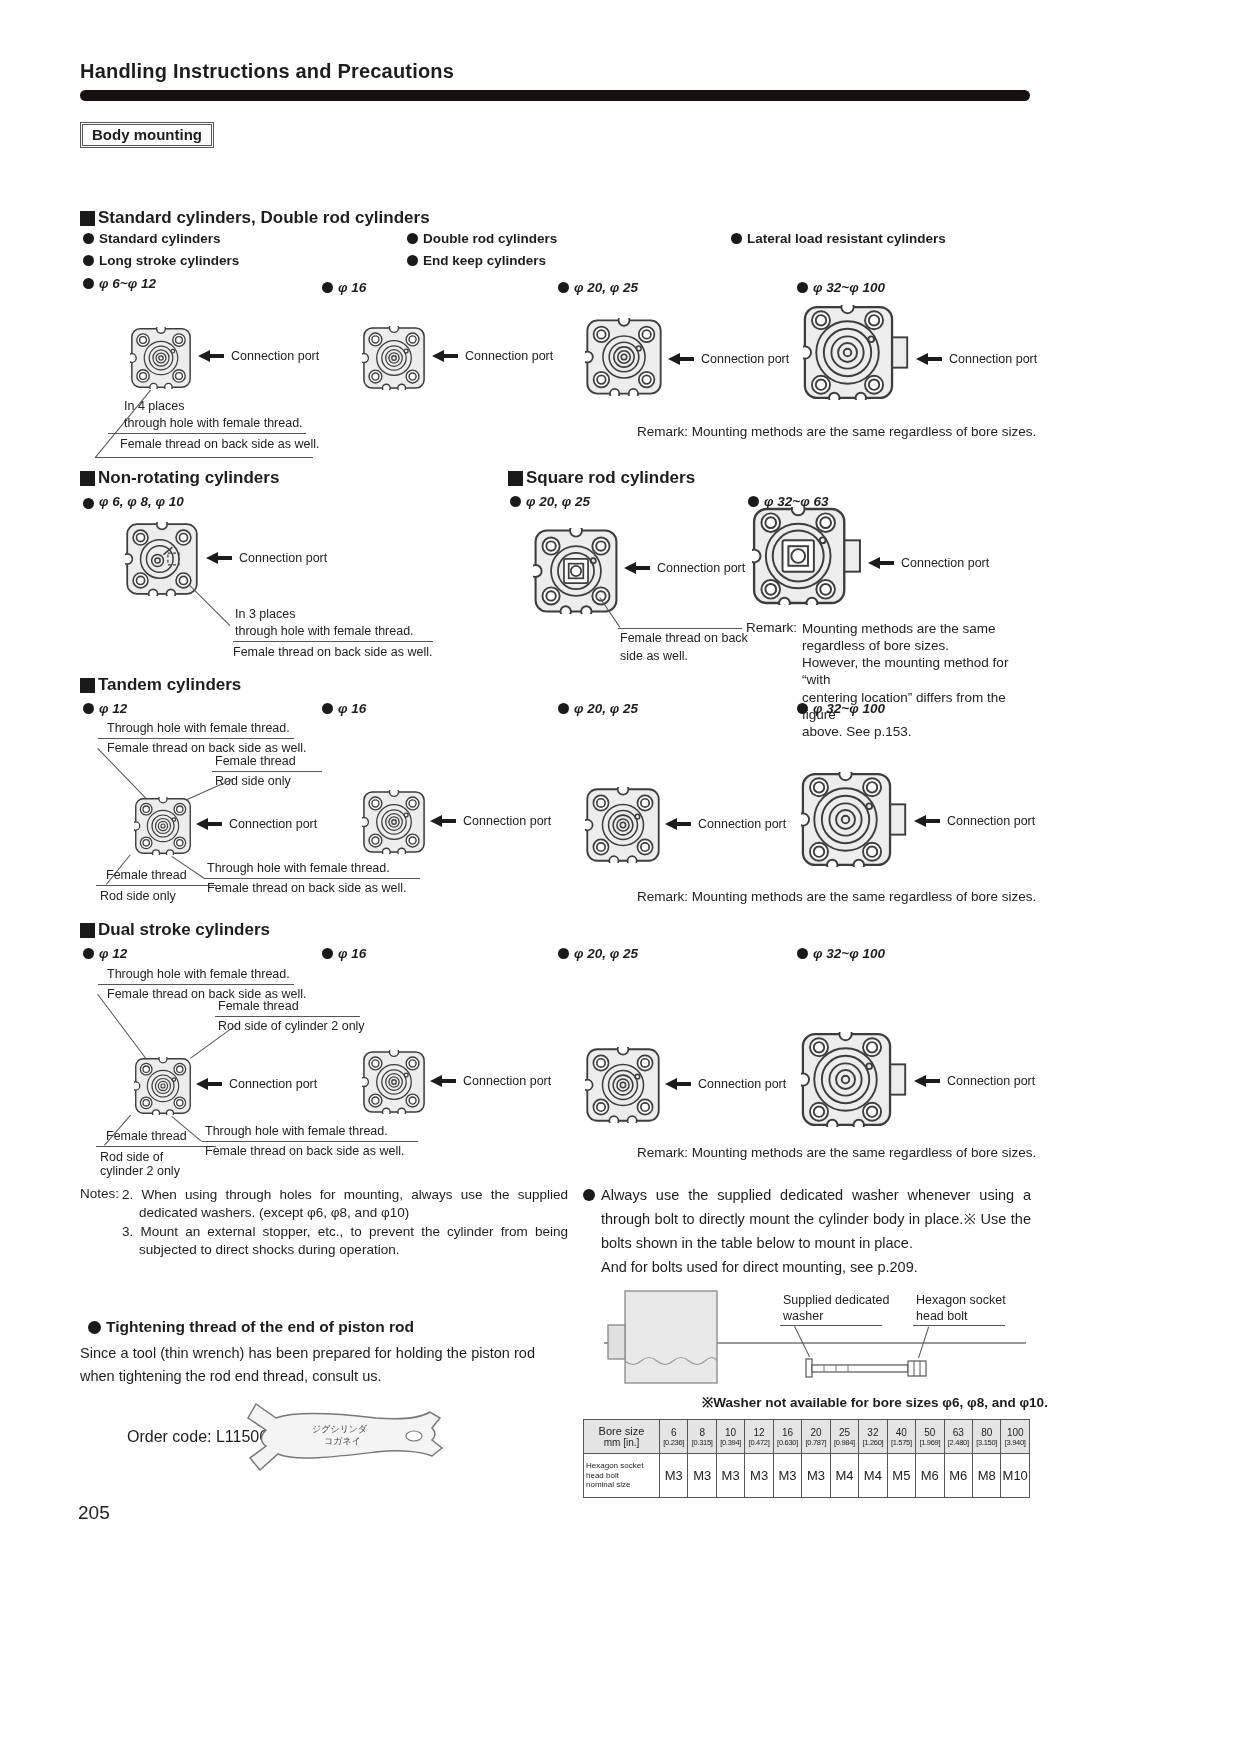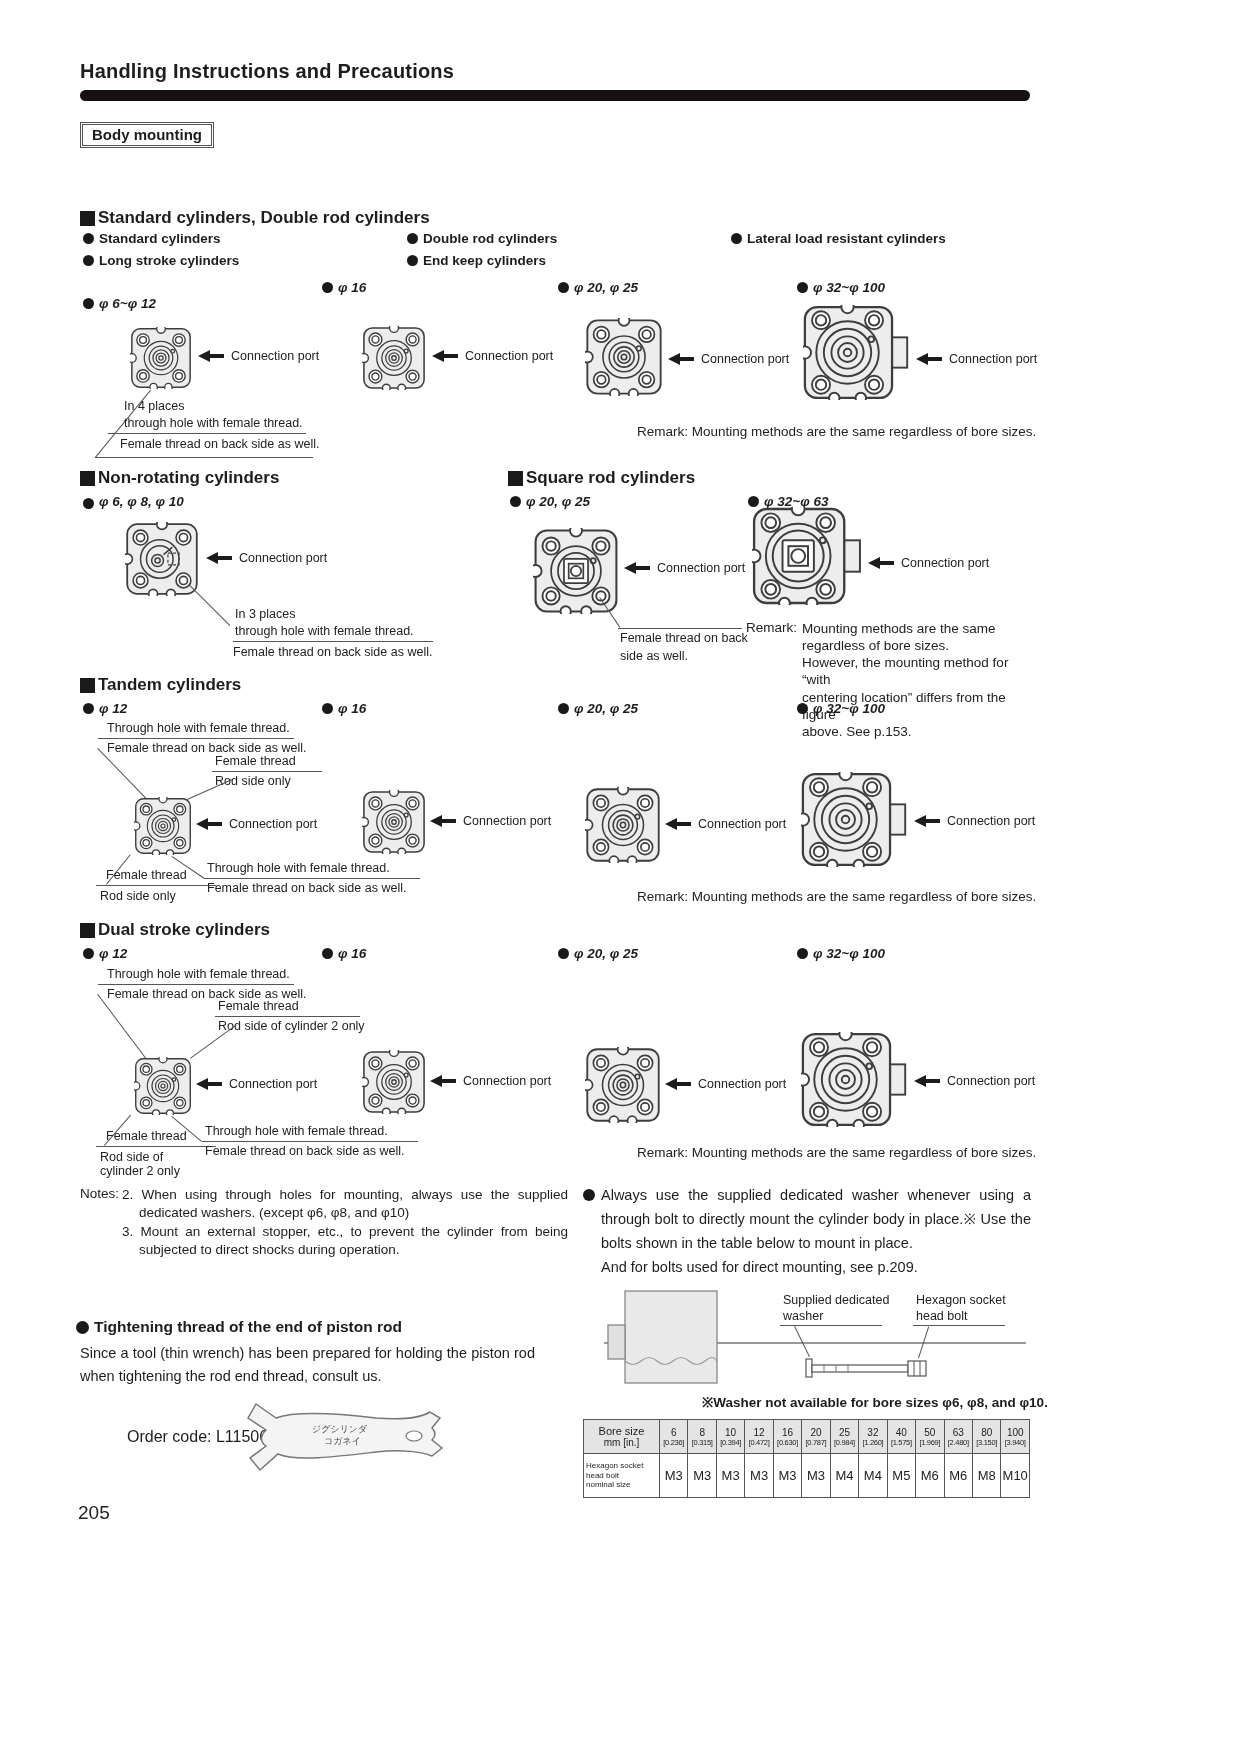--- a/index.html
+++ b/index.html
@@ -208,21 +208,21 @@
     </div>
   <div class="abs bullet" style="left:83px;top:253px;">
       <span class="dot"></span>
       <span>Long stroke cylinders</span>
     </div>
   <div class="abs bullet" style="left:407px;top:253px;">
       <span class="dot"></span>
       <span>End keep cylinders</span>
     </div>
 
-  <div class="abs size" style="left:83px;top:296px;">
+  <div class="abs size" style="left:83px;top:276px;">
       <span class="dot"></span>
       <span class="phi">φ 6~φ 12</span>
     </div>
   <div class="abs size" style="left:322px;top:280px;">
       <span class="dot"></span>
       <span class="phi">φ 16</span>
     </div>
   <div class="abs size" style="left:558px;top:280px;">
       <span class="dot"></span>
       <span class="phi">φ 20,  φ 25</span>
@@ -478,21 +478,21 @@
     <div>2. When using through holes for mounting, always use the supplied dedicated washers. (except φ6, φ8, and φ10)</div>
     <div>3. Mount an external stopper, etc., to prevent the cylinder from being subjected to direct shocks during operation.</div>
   </div>
 
   <span class="abs dot" style="left:583px;top:1189px;width:12px;height:12px;"></span>
   <div class="abs wn" style="left:601px;top:1183px;width:430px;">
     <div class="j">Always use the supplied dedicated washer whenever using a through bolt to directly mount the cylinder body in place.※ Use the bolts shown in the table below to mount in place.</div>
     <div>And for bolts used for direct mounting, see p.209.</div>
   </div>
 
-  <div class="abs h3" style="left:76px;top:1318px;">
+  <div class="abs h3" style="left:88px;top:1318px;">
     <span class="dot" style="width:13px;height:13px;"></span>
     <span>Tightening thread of the end of piston rod</span>
   </div>
   <p class="abs para" style="left:80px;top:1342px;width:455px;">Since a tool (thin wrench) has been prepared for holding the piston rod when tightening the rod end thread, consult us.</p>
   <div class="abs ordercode" style="left:127px;top:1428px;">Order code: L115069</div>
 
   <svg class="abs" style="left:246px;top:1396px;" width="200" height="78" viewBox="0 0 200 78">
     <path d="M30 22 L10 8 L2 22 L20 34 C14 40 14 46 20 50 L4 62 L14 74 L32 58 C50 66 96 60 130 56 C156 53 176 56 186 60 L196 52 L186 44 C190 40 190 36 186 32 L194 22 L184 16 C174 22 154 24 130 22 C96 18 52 14 30 22 Z" fill="#f4f4f4" stroke="#777" stroke-width="1.5"></path>
     <ellipse cx="168" cy="40" rx="8" ry="5" fill="#ffffff" stroke="#777" stroke-width="1.2"></ellipse>
     <text x="66" y="36" font-size="9" fill="#444">ジグシリンダ</text>

